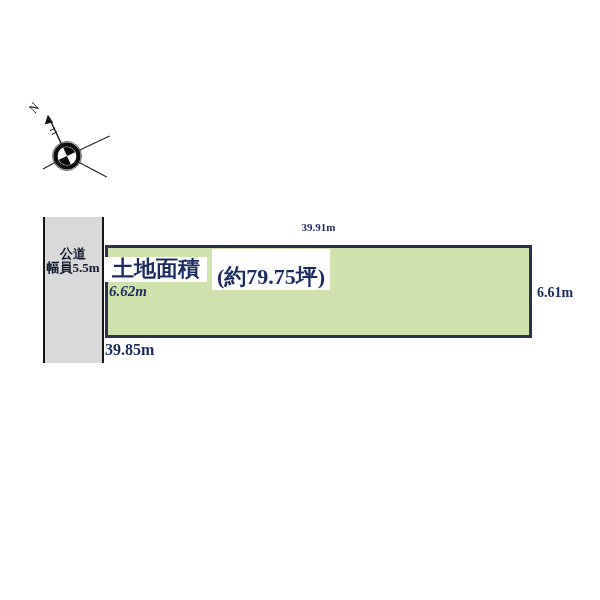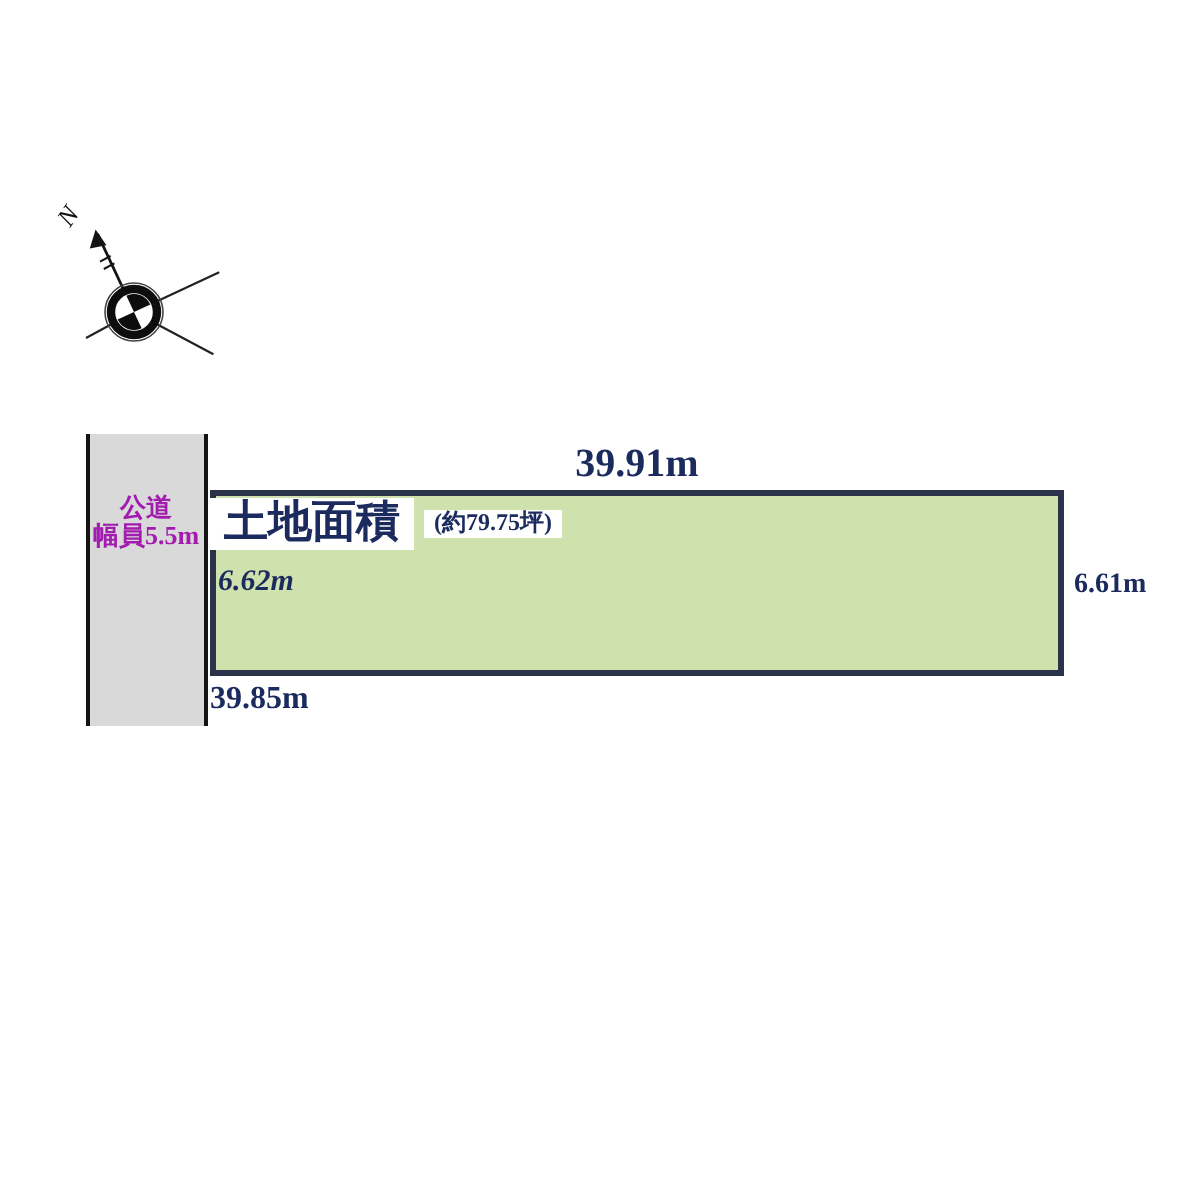--- a/index.html
+++ b/index.html
@@ -8,42 +8,42 @@
     font-family:"Liberation Serif","DejaVu Serif",serif;color:#1c2b5e;
   }
   .abs{position:absolute;}
   
   #road{
     left:43px;top:217px;width:61px;height:146px;box-sizing:border-box;
     background:#d9d9d9;border-left:2px solid #141414;border-right:2px solid #141414;
   }
   #road-label{
     left:41px;top:247px;width:64px;text-align:center;
-    font-size:13px;font-weight:bold;line-height:1.08;color:#a21caf;white-space:nowrap;
+    font-size:13px;font-weight:bold;line-height:1.08;color:#0f172a;white-space:nowrap;
   }
   
   #plot{
     left:105px;top:245px;width:427px;height:93px;box-sizing:border-box;
     background:#cfe2ad;border:3px solid #2a3349;
   }
   .dim{font-weight:bold;color:#1c2b5e;white-space:nowrap;}
-  #dim-top{left:105px;top:221px;width:427px;text-align:center;font-size:20px;}
+  #dim-top{left:105px;top:221px;width:427px;text-align:center;font-size:11px;}
   #dim-bottom{left:105px;top:341px;width:427px;text-align:left;font-size:16px;}
   #dim-left{left:109px;top:283px;font-size:15px;font-style:italic;}
   #dim-right{left:537px;top:285px;font-size:14px;}
   
   #area-stack{
     left:105px;top:249px;width:427px;display:flex;flex-direction:row;
     align-items:center;gap:5px;
   }
   .area-card{background:#ffffff;text-align:center;padding:0 7px 2px 7px;}
   #area-title{font-size:22px;font-weight:bold;line-height:1.08;}
   #area-value{font-size:23px;font-weight:bold;line-height:1.0;}
   #area-value sup{font-size:12px;}
-  #area-tsubo{font-size:12px;font-weight:bold;line-height:1.1;padding:0 5px 1px 5px;}
+  #area-tsubo{font-size:22px;font-weight:bold;line-height:1.1;padding:16px 5px 1px 5px;}
   
   #compass{left:22px;top:100px;width:90px;height:90px;}
 </style>
 </head>
 <body>
 
 <div id="canvas">
 
   <svg id="compass" class="abs" viewBox="0 0 90 90" xmlns="http://www.w3.org/2000/svg">
 

